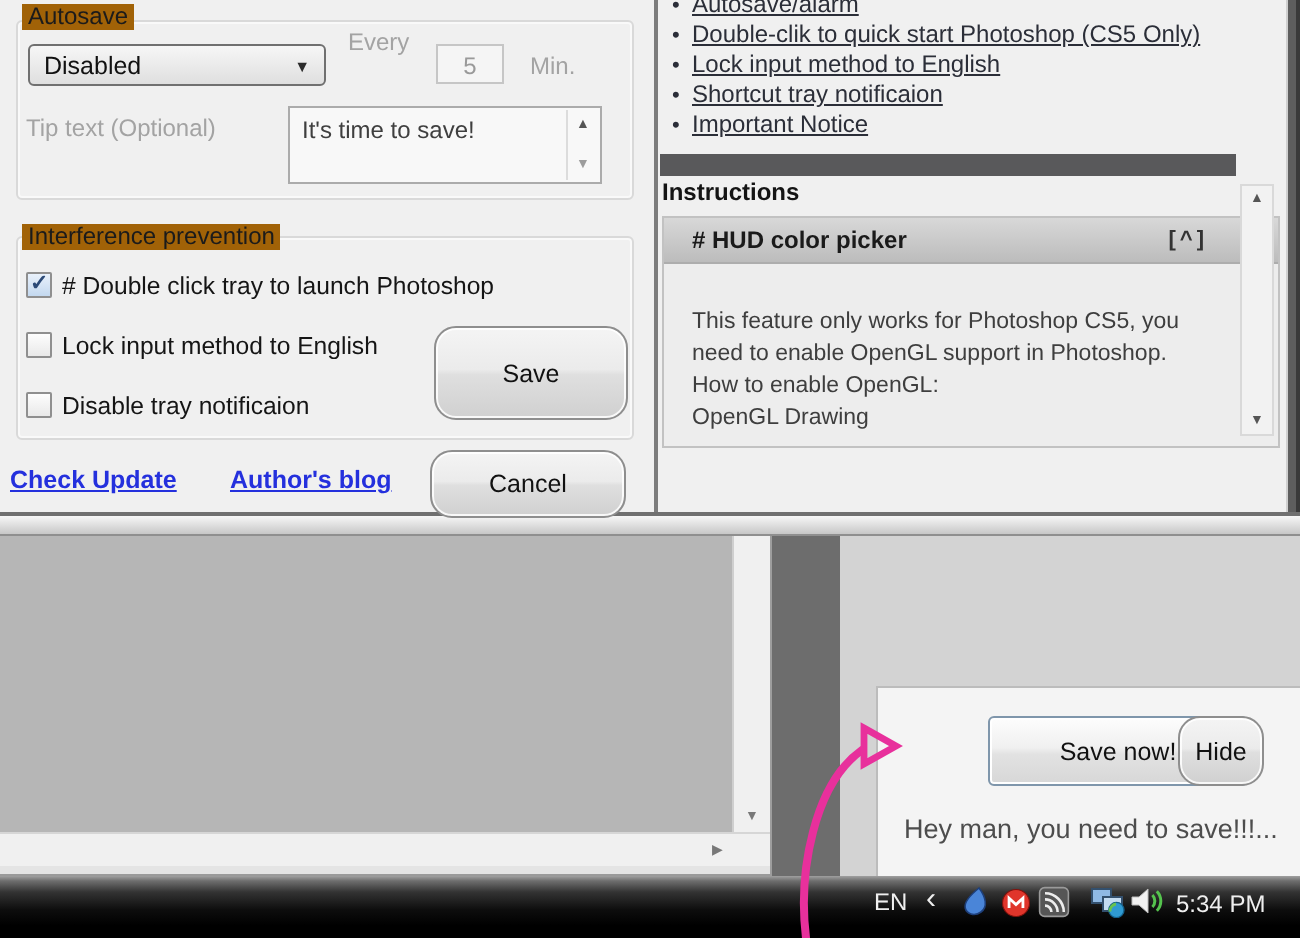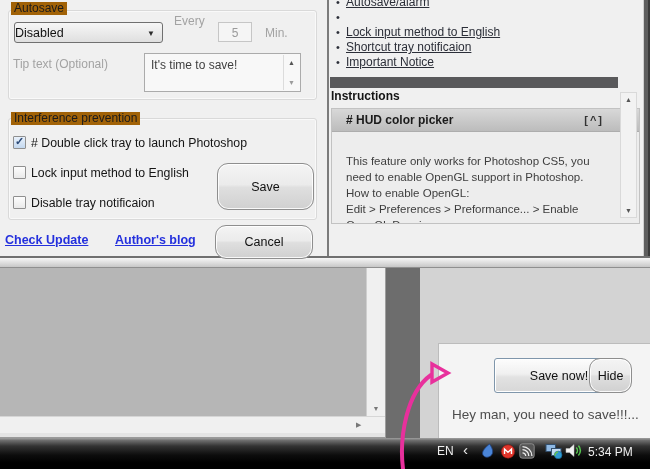--- a/index.html
+++ b/index.html
@@ -12,21 +12,21 @@
 
   
   #dialog-area{left:0;top:0;width:650px;height:256px;background:#f0f0f0;z-index:10;}
   .groupbox{border:1px solid #d9d9d9;border-radius:3px;box-shadow:inset 0 0 0 1px rgba(255,255,255,.6);}
   .group-label{background:#a16207;padding:0 3px;font-size:12px;color:#1b1b1b;line-height:13px;}
 
   .combo{
     left:14px;top:22px;width:149px;height:21px;border:1px solid #707070;border-radius:3px;
     background:linear-gradient(180deg,#f6f6f6,#eceecee 45%,#e2e2e2);
     background:linear-gradient(180deg,#f6f6f6,#ececec 45%,#dfdfdf);
-    font-size:12.5px;color:#111;line-height:21px;box-sizing:border-box;
+    font-size:12.5px;color:#111;line-height:21px;padding-left:7px;box-sizing:border-box;
   }
   .combo .arrow{position:absolute;right:7px;top:0;line-height:21px;font-size:8px;color:#2b2b2b;}
   .dis-label{font-size:12px;color:#a3a3a3;}
   #interval-box{
     left:218px;top:22px;width:34px;height:20px;border:1px solid #c6c6c6;background:#f5f5f5;
     font-size:12px;color:#9a9a9a;text-align:center;line-height:20px;box-sizing:border-box;
   }
   #tip-box{
     left:144px;top:53px;width:157px;height:39px;border:1px solid #ababab;background:#f8f8f8;
     font-size:12px;color:#3f3f3f;box-sizing:border-box;
@@ -173,20 +173,21 @@
 
     <div class="abs" id="col-sep"></div>
 
     <div class="abs" id="toc">
       <div class="toc-item">
         <span class="toc-bullet">•</span>
         <span class="toc-link">Autosave/alarm</span>
       </div>
       <div class="toc-item">
         <span class="toc-bullet">•</span>
+        <span class="toc-link">Double-clik to quick start Photoshop (CS5 Only)</span>
       </div>
       <div class="toc-item">
         <span class="toc-bullet">•</span>
         <span class="toc-link">Lock input method to English</span>
       </div>
       <div class="toc-item">
         <span class="toc-bullet">•</span>
         <span class="toc-link">Shortcut tray notificaion</span>
       </div>
       <div class="toc-item">
@@ -200,21 +201,20 @@
 
     <div class="abs" id="instr-panel">
       <div id="instr-header">
         <span id="instr-title"># HUD color picker</span>
         <span id="collapse-btn">[^]</span>
       </div>
       <div id="instr-body">
         <div>This feature only works for Photoshop CS5, you</div>
         <div>need to enable OpenGL support in Photoshop.</div>
         <div>How to enable OpenGL:</div>
-        <div>Edit &gt; Preferences &gt; Preformance... &gt; Enable</div>
         <div>OpenGL Drawing</div>
       </div>
     </div>
 
     <div class="abs vscroll" id="help-scroll">
       <span class="sa">▲</span>
       <span class="sa">▼</span>
     </div>
 
     <div class="abs" id="right-frame"></div>

